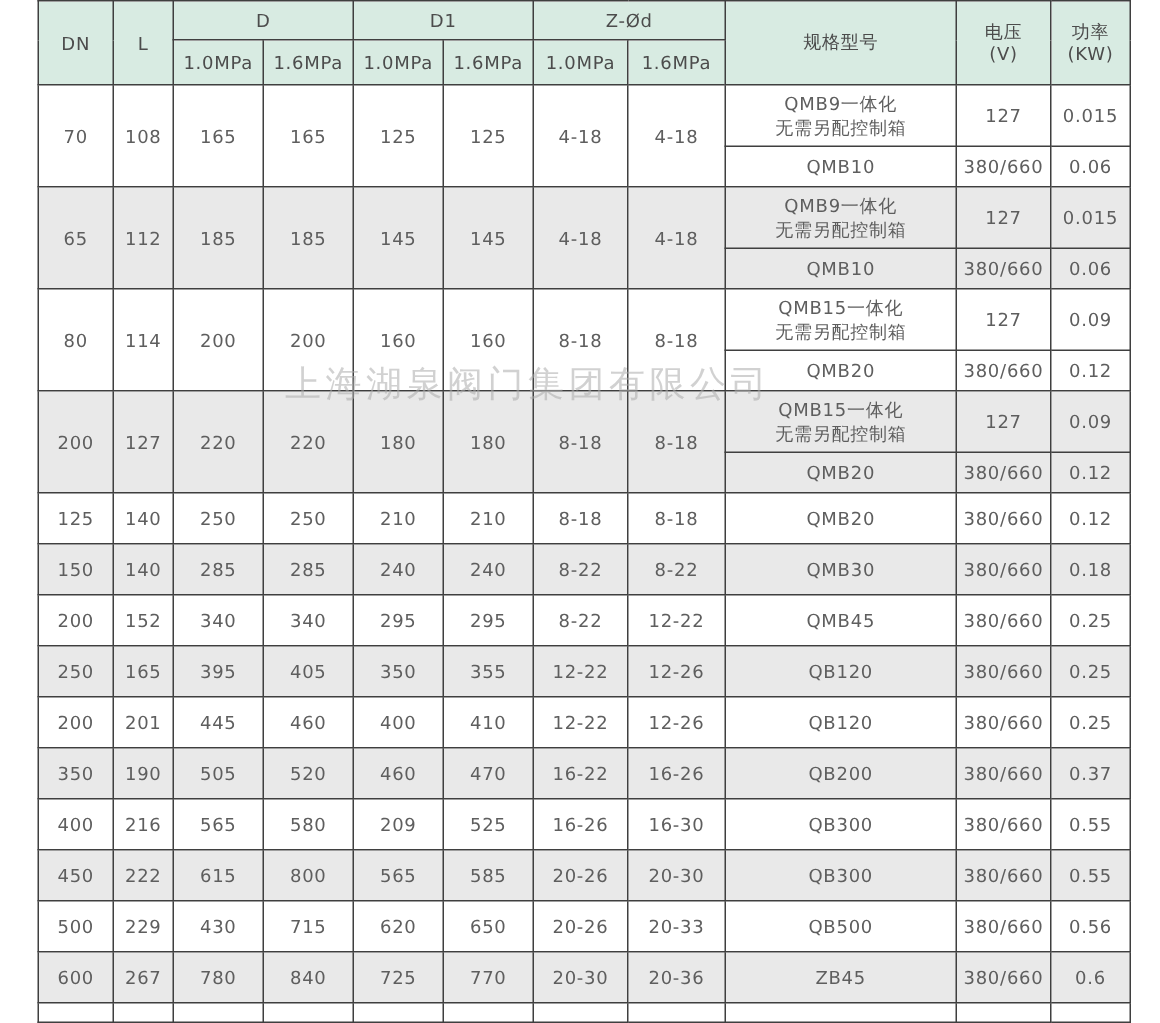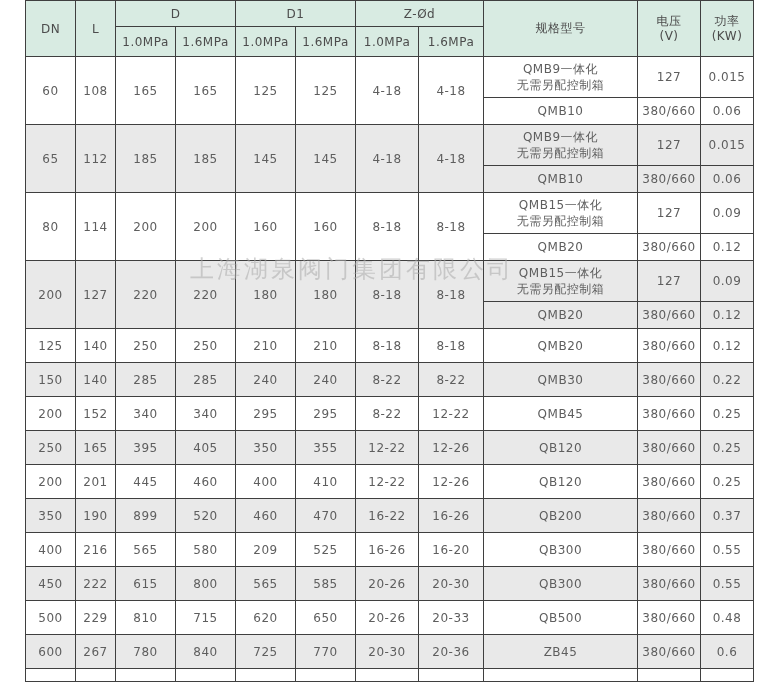--- a/index.html
+++ b/index.html
@@ -50,21 +50,21 @@
   tr.shade-white td { background: #ffffff; }
   tr.shade-gray td { background: #e9e9e9; }
   tr.sub-a { height: 41px; }
   tr.sub-b { height: 27px; }
   tr.single { height: 34px; }
   tr.partial { height: 13px; }
   td.spec-cell { line-height: 16px; }
   .watermark {
     position: absolute;
     left: 190px;
-    top: 253px;
+    top: 240px;
     font-size: 24px;
     color: #adadad;
     opacity: 0.55;
     letter-spacing: 3px;
     white-space: nowrap;
     z-index: 5;
     pointer-events: none;
   }
 </style>
 </head>
@@ -106,21 +106,21 @@
         <th>1.0MPa</th>
         <th>1.6MPa</th>
         <th>1.0MPa</th>
         <th>1.6MPa</th>
         <th>1.0MPa</th>
         <th>1.6MPa</th>
       </tr>
     </thead>
     <tbody>
         <tr class="shade-white sub-a">
-          <td rowspan="2">60</td>
+          <td rowspan="2">70</td>
           <td rowspan="2">108</td>
           <td rowspan="2">165</td>
           <td rowspan="2">165</td>
           <td rowspan="2">125</td>
           <td rowspan="2">125</td>
           <td rowspan="2">4-18</td>
           <td rowspan="2">4-18</td>
           <td class="spec-cell">QMB9一体化<br>无需另配控制箱</td>
           <td>127</td>
           <td>0.015</td>
@@ -201,21 +201,21 @@
           <td rowspan="1">150</td>
           <td rowspan="1">140</td>
           <td rowspan="1">285</td>
           <td rowspan="1">285</td>
           <td rowspan="1">240</td>
           <td rowspan="1">240</td>
           <td rowspan="1">8-22</td>
           <td rowspan="1">8-22</td>
           <td class="spec-cell">QMB30</td>
           <td>380/660</td>
-          <td>0.22</td>
+          <td>0.18</td>
         </tr>
         <tr class="shade-white single">
           <td rowspan="1">200</td>
           <td rowspan="1">152</td>
           <td rowspan="1">340</td>
           <td rowspan="1">340</td>
           <td rowspan="1">295</td>
           <td rowspan="1">295</td>
           <td rowspan="1">8-22</td>
           <td rowspan="1">12-22</td>
@@ -245,68 +245,68 @@
           <td rowspan="1">410</td>
           <td rowspan="1">12-22</td>
           <td rowspan="1">12-26</td>
           <td class="spec-cell">QB120</td>
           <td>380/660</td>
           <td>0.25</td>
         </tr>
         <tr class="shade-gray single">
           <td rowspan="1">350</td>
           <td rowspan="1">190</td>
-          <td rowspan="1">899</td>
+          <td rowspan="1">505</td>
           <td rowspan="1">520</td>
           <td rowspan="1">460</td>
           <td rowspan="1">470</td>
           <td rowspan="1">16-22</td>
           <td rowspan="1">16-26</td>
           <td class="spec-cell">QB200</td>
           <td>380/660</td>
           <td>0.37</td>
         </tr>
         <tr class="shade-white single">
           <td rowspan="1">400</td>
           <td rowspan="1">216</td>
           <td rowspan="1">565</td>
           <td rowspan="1">580</td>
           <td rowspan="1">209</td>
           <td rowspan="1">525</td>
           <td rowspan="1">16-26</td>
-          <td rowspan="1">16-20</td>
+          <td rowspan="1">16-30</td>
           <td class="spec-cell">QB300</td>
           <td>380/660</td>
           <td>0.55</td>
         </tr>
         <tr class="shade-gray single">
           <td rowspan="1">450</td>
           <td rowspan="1">222</td>
           <td rowspan="1">615</td>
           <td rowspan="1">800</td>
           <td rowspan="1">565</td>
           <td rowspan="1">585</td>
           <td rowspan="1">20-26</td>
           <td rowspan="1">20-30</td>
           <td class="spec-cell">QB300</td>
           <td>380/660</td>
           <td>0.55</td>
         </tr>
         <tr class="shade-white single">
           <td rowspan="1">500</td>
           <td rowspan="1">229</td>
-          <td rowspan="1">810</td>
+          <td rowspan="1">430</td>
           <td rowspan="1">715</td>
           <td rowspan="1">620</td>
           <td rowspan="1">650</td>
           <td rowspan="1">20-26</td>
           <td rowspan="1">20-33</td>
           <td class="spec-cell">QB500</td>
           <td>380/660</td>
-          <td>0.48</td>
+          <td>0.56</td>
         </tr>
         <tr class="shade-gray single">
           <td rowspan="1">600</td>
           <td rowspan="1">267</td>
           <td rowspan="1">780</td>
           <td rowspan="1">840</td>
           <td rowspan="1">725</td>
           <td rowspan="1">770</td>
           <td rowspan="1">20-30</td>
           <td rowspan="1">20-36</td>

